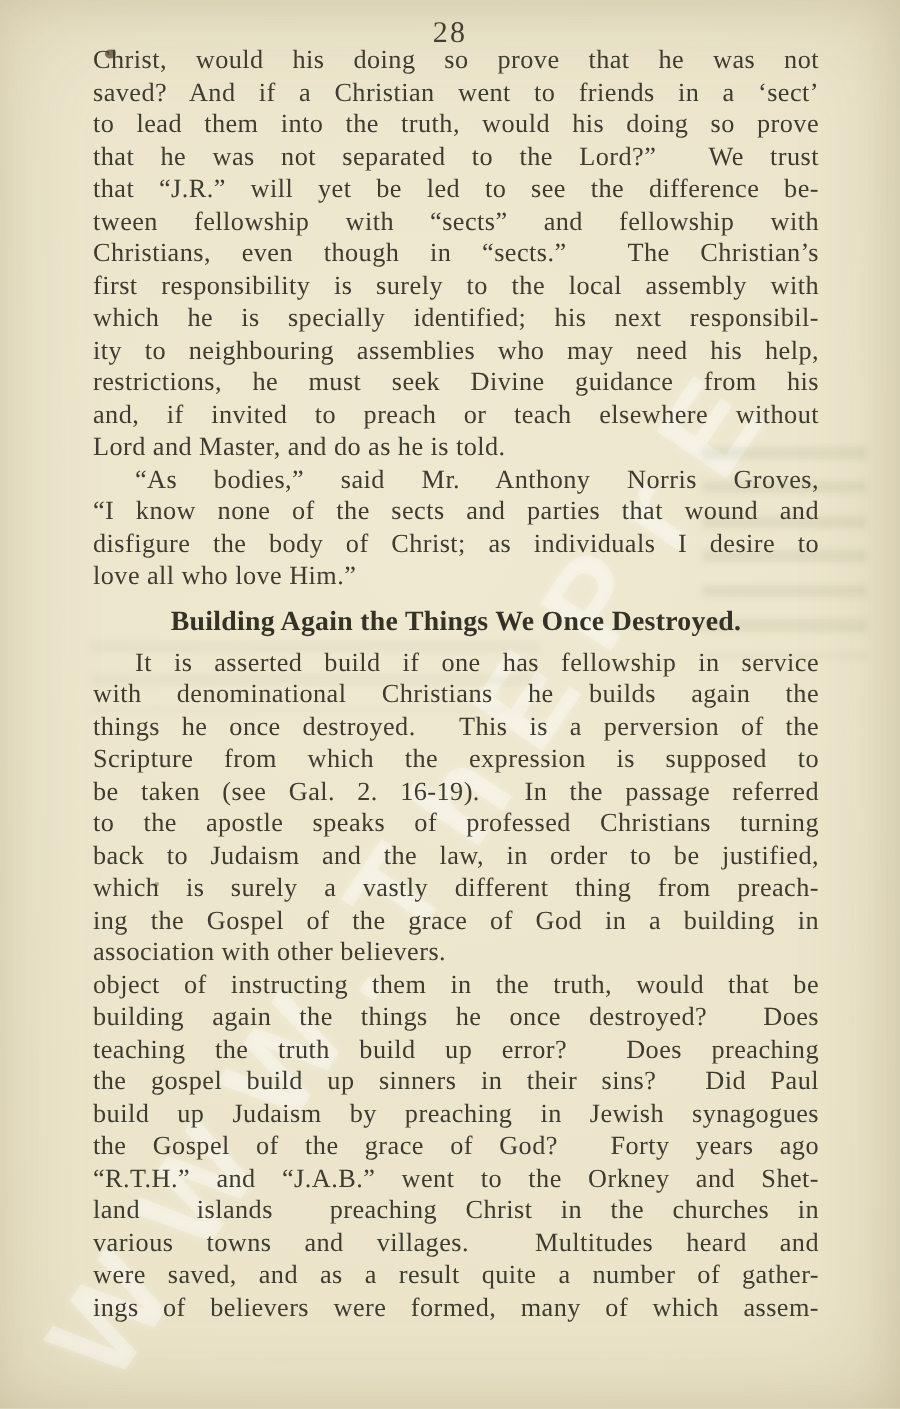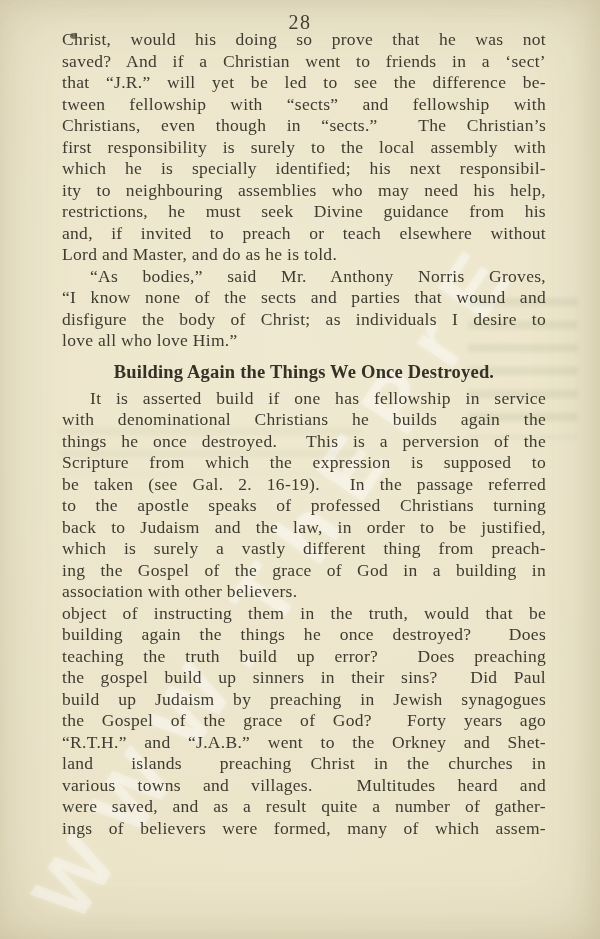--- a/index.html
+++ b/index.html
@@ -72,20 +72,22 @@
 <div class="page">
   <div class="watermark">WWW.ThEPrE</div>
   <div class="showthrough st1"></div>
   <div class="showthrough st2"></div>
   <div class="ink-speck"></div>
   <div class="dust-speck"></div>
   <div class="page-number">28</div>
   <div class="text-body">
       <div class="line just">Christ, would his doing so prove that he was not</div>
       <div class="line just">saved? And if a Christian went to friends in a ‘sect’</div>
+      <div class="line just">to lead them into the truth, would his doing so prove</div>
+      <div class="line just">that he was not separated to the Lord?”&nbsp; We trust</div>
       <div class="line just">that “J.R.” will yet be led to see the difference be-</div>
       <div class="line just">tween fellowship with “sects” and fellowship with</div>
       <div class="line just">Christians, even though in “sects.”&nbsp; The Christian’s</div>
       <div class="line just">first responsibility is surely to the local assembly with</div>
       <div class="line just">which he is specially identified; his next responsibil-</div>
       <div class="line just">ity to neighbouring assemblies who may need his help,</div>
       <div class="line just">restrictions, he must seek Divine guidance from his</div>
       <div class="line just">and, if invited to preach or teach elsewhere without</div>
       <div class="line">Lord and Master, and do as he is told.</div>
       <div class="line just indent">“As bodies,” said Mr. Anthony Norris Groves,</div>

